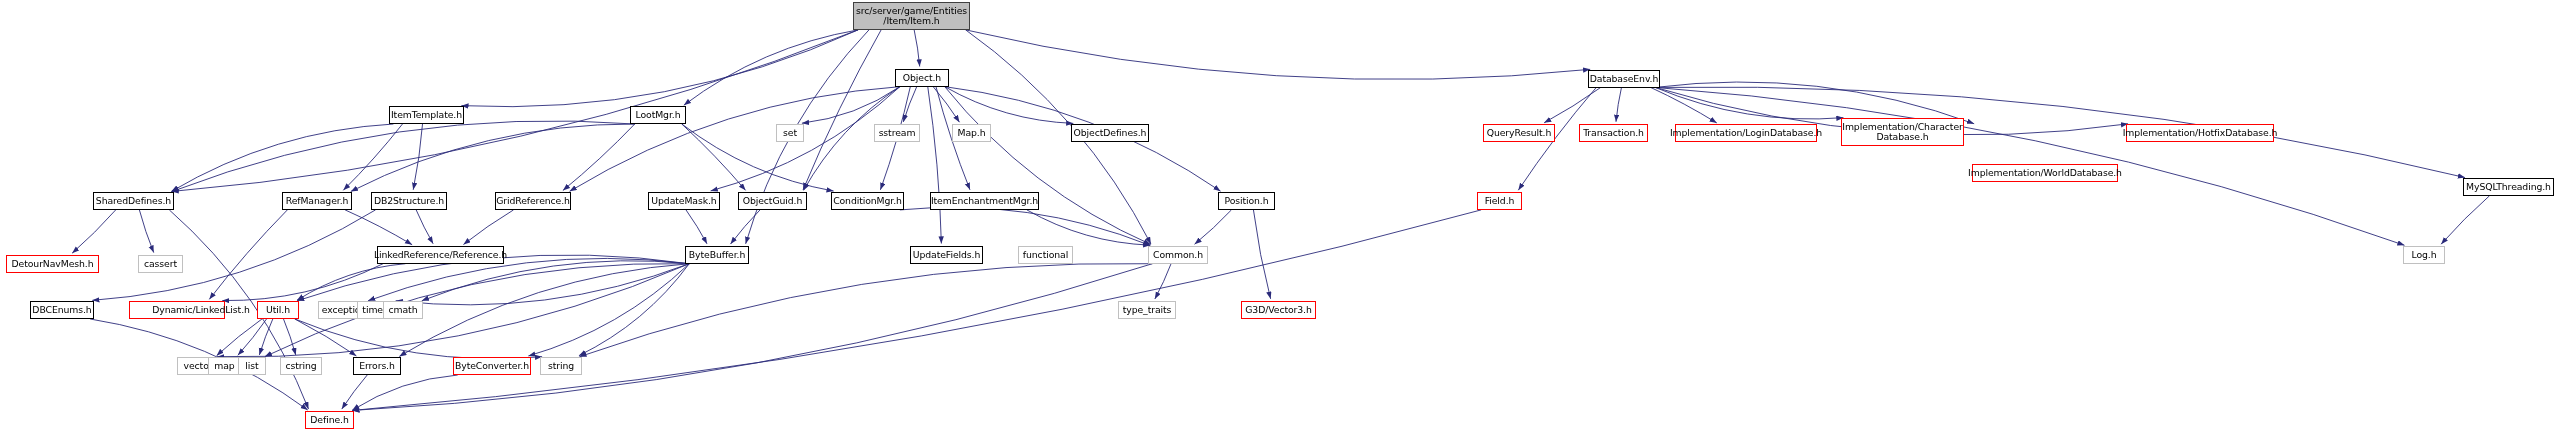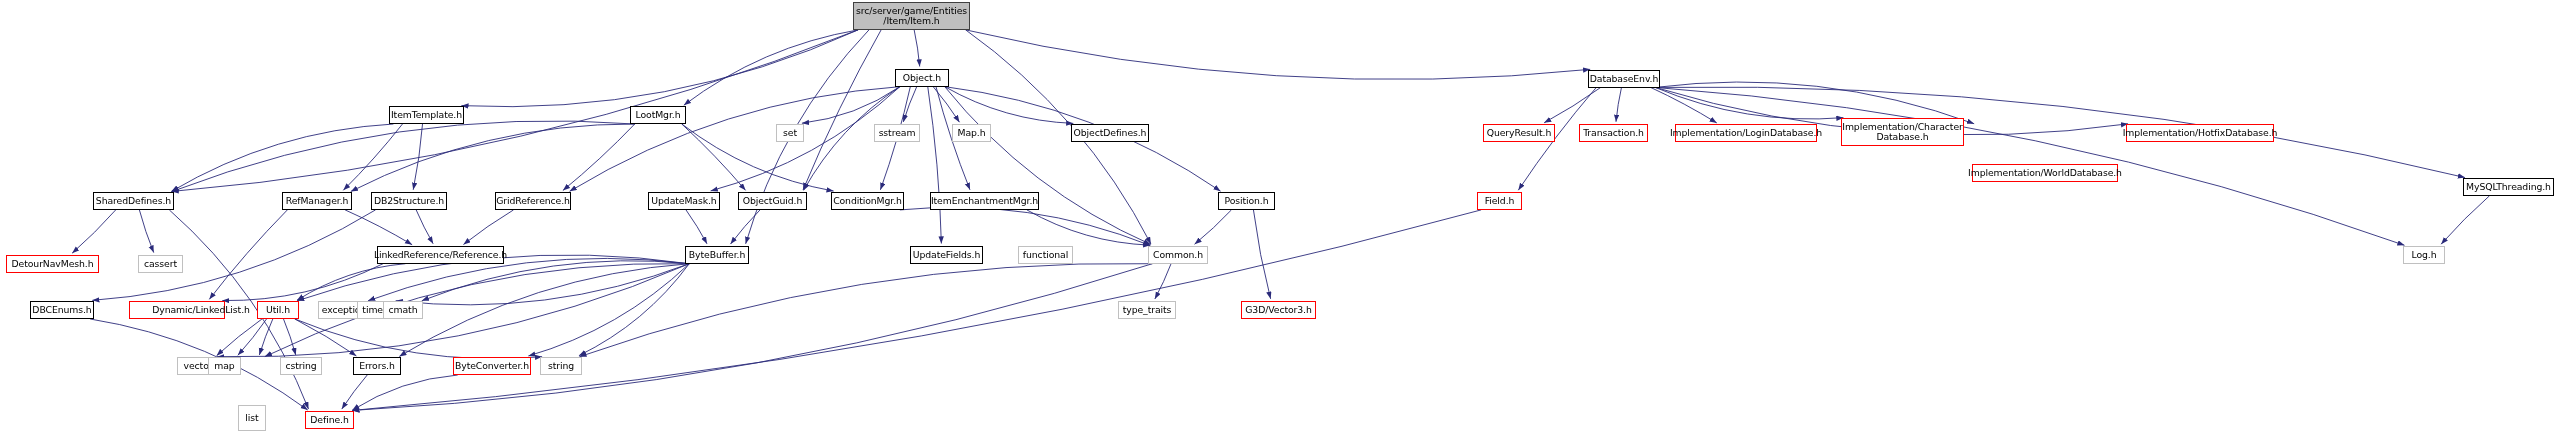--- a/index.html
+++ b/index.html
@@ -178,21 +178,21 @@
       <div class="node black" style="left: 30px; top: 301px; width: 64px; height: 18px;">DBCEnums.h</div>
       <div class="node red" style="left: 129px; top: 301px; width: 96px; height: 18px; padding-left: 48px;">Dynamic/LinkedList.h</div>
       <div class="node red" style="left: 257px; top: 301px; width: 42px; height: 18px;">Util.h</div>
       <div class="node grey" style="left: 318px; top: 301px; width: 52px; height: 18px;">exception</div>
       <div class="node grey" style="left: 357px; top: 301px; width: 40px; height: 18px;">time.h</div>
       <div class="node grey" style="left: 383px; top: 301px; width: 40px; height: 18px;">cmath</div>
       <div class="node grey" style="left: 1118px; top: 301px; width: 58px; height: 18px;">type_traits</div>
       <div class="node red" style="left: 1241px; top: 301px; width: 75px; height: 18px;">G3D/Vector3.h</div>
       <div class="node grey" style="left: 177px; top: 357px; width: 42px; height: 18px;">vector</div>
       <div class="node grey" style="left: 208px; top: 357px; width: 33px; height: 18px;">map</div>
-      <div class="node grey" style="left: 238px; top: 357px; width: 28px; height: 26px; margin-top: 48px;">list</div>
+      <div class="node grey" style="left: 238px; top: 357px; width: 28px; height: 18px;">list</div>
       <div class="node grey" style="left: 280px; top: 357px; width: 42px; height: 18px;">cstring</div>
       <div class="node black" style="left: 353px; top: 357px; width: 48px; height: 18px;">Errors.h</div>
       <div class="node red" style="left: 453px; top: 357px; width: 78px; height: 18px;">ByteConverter.h</div>
       <div class="node grey" style="left: 540px; top: 357px; width: 42px; height: 18px;">string</div>
       <div class="node red" style="left: 305px; top: 411px; width: 49px; height: 18px;">Define.h</div>
     </div>
 </div>
 
 
 </body></html>

